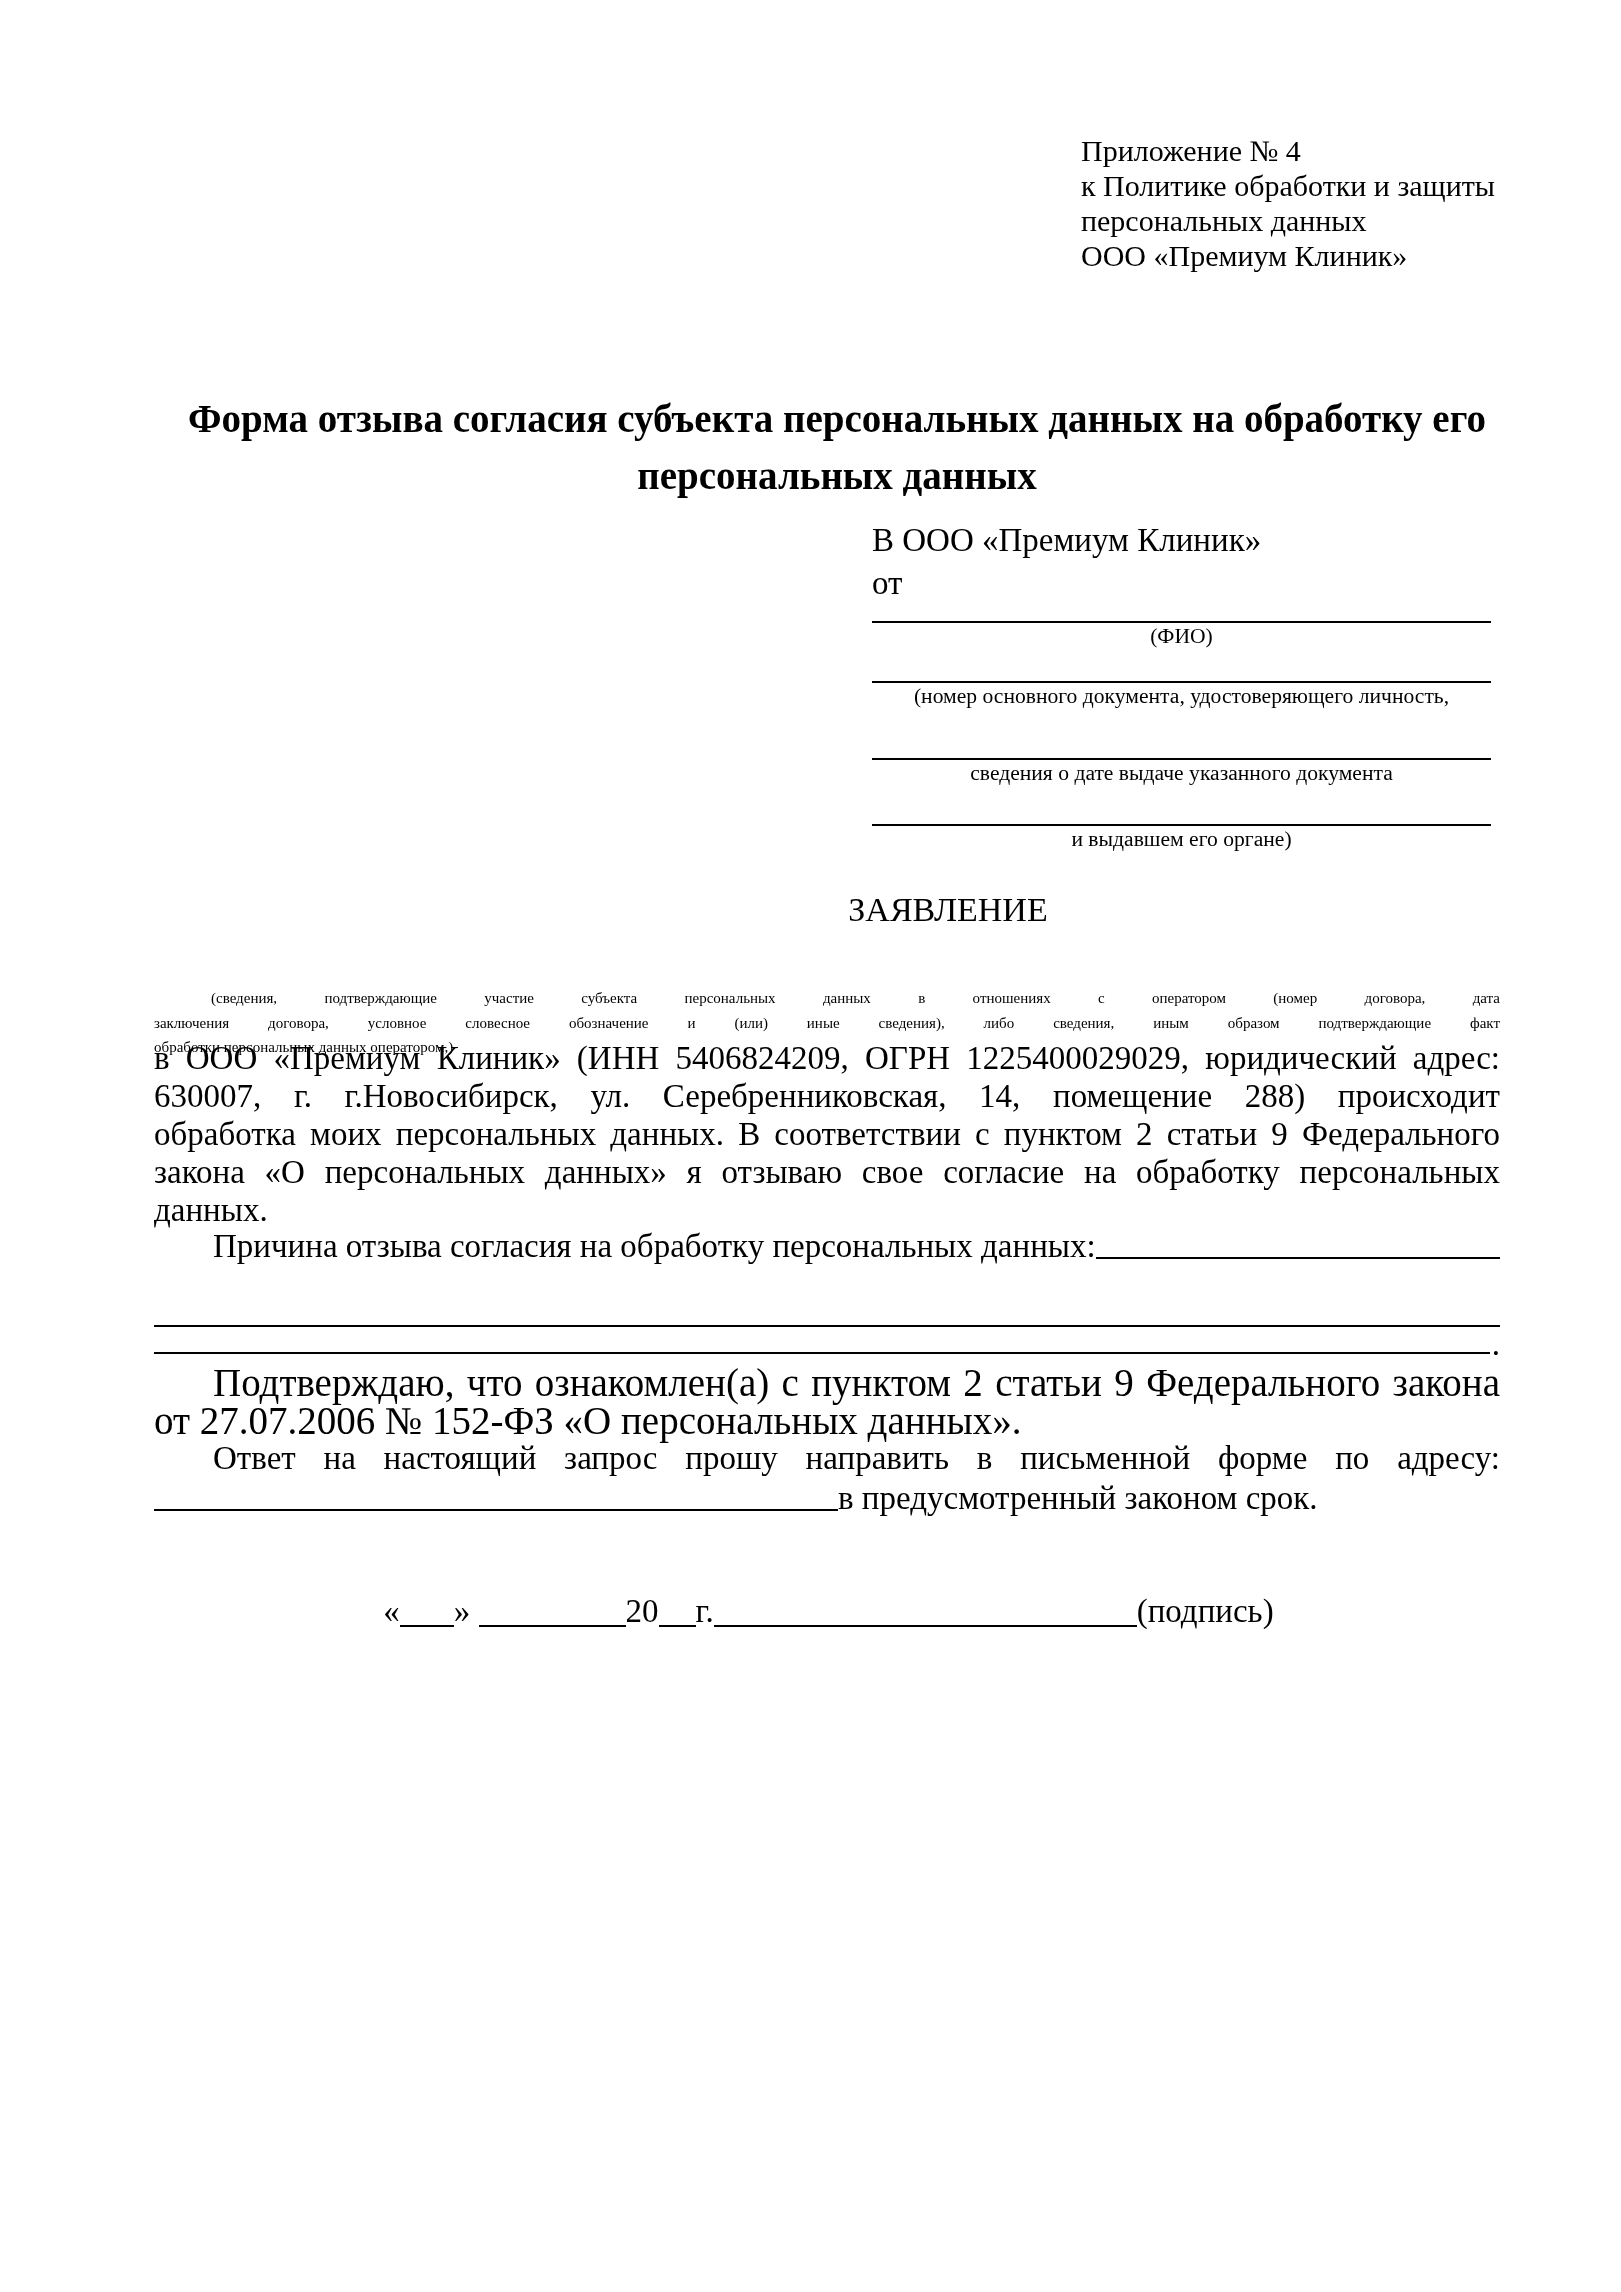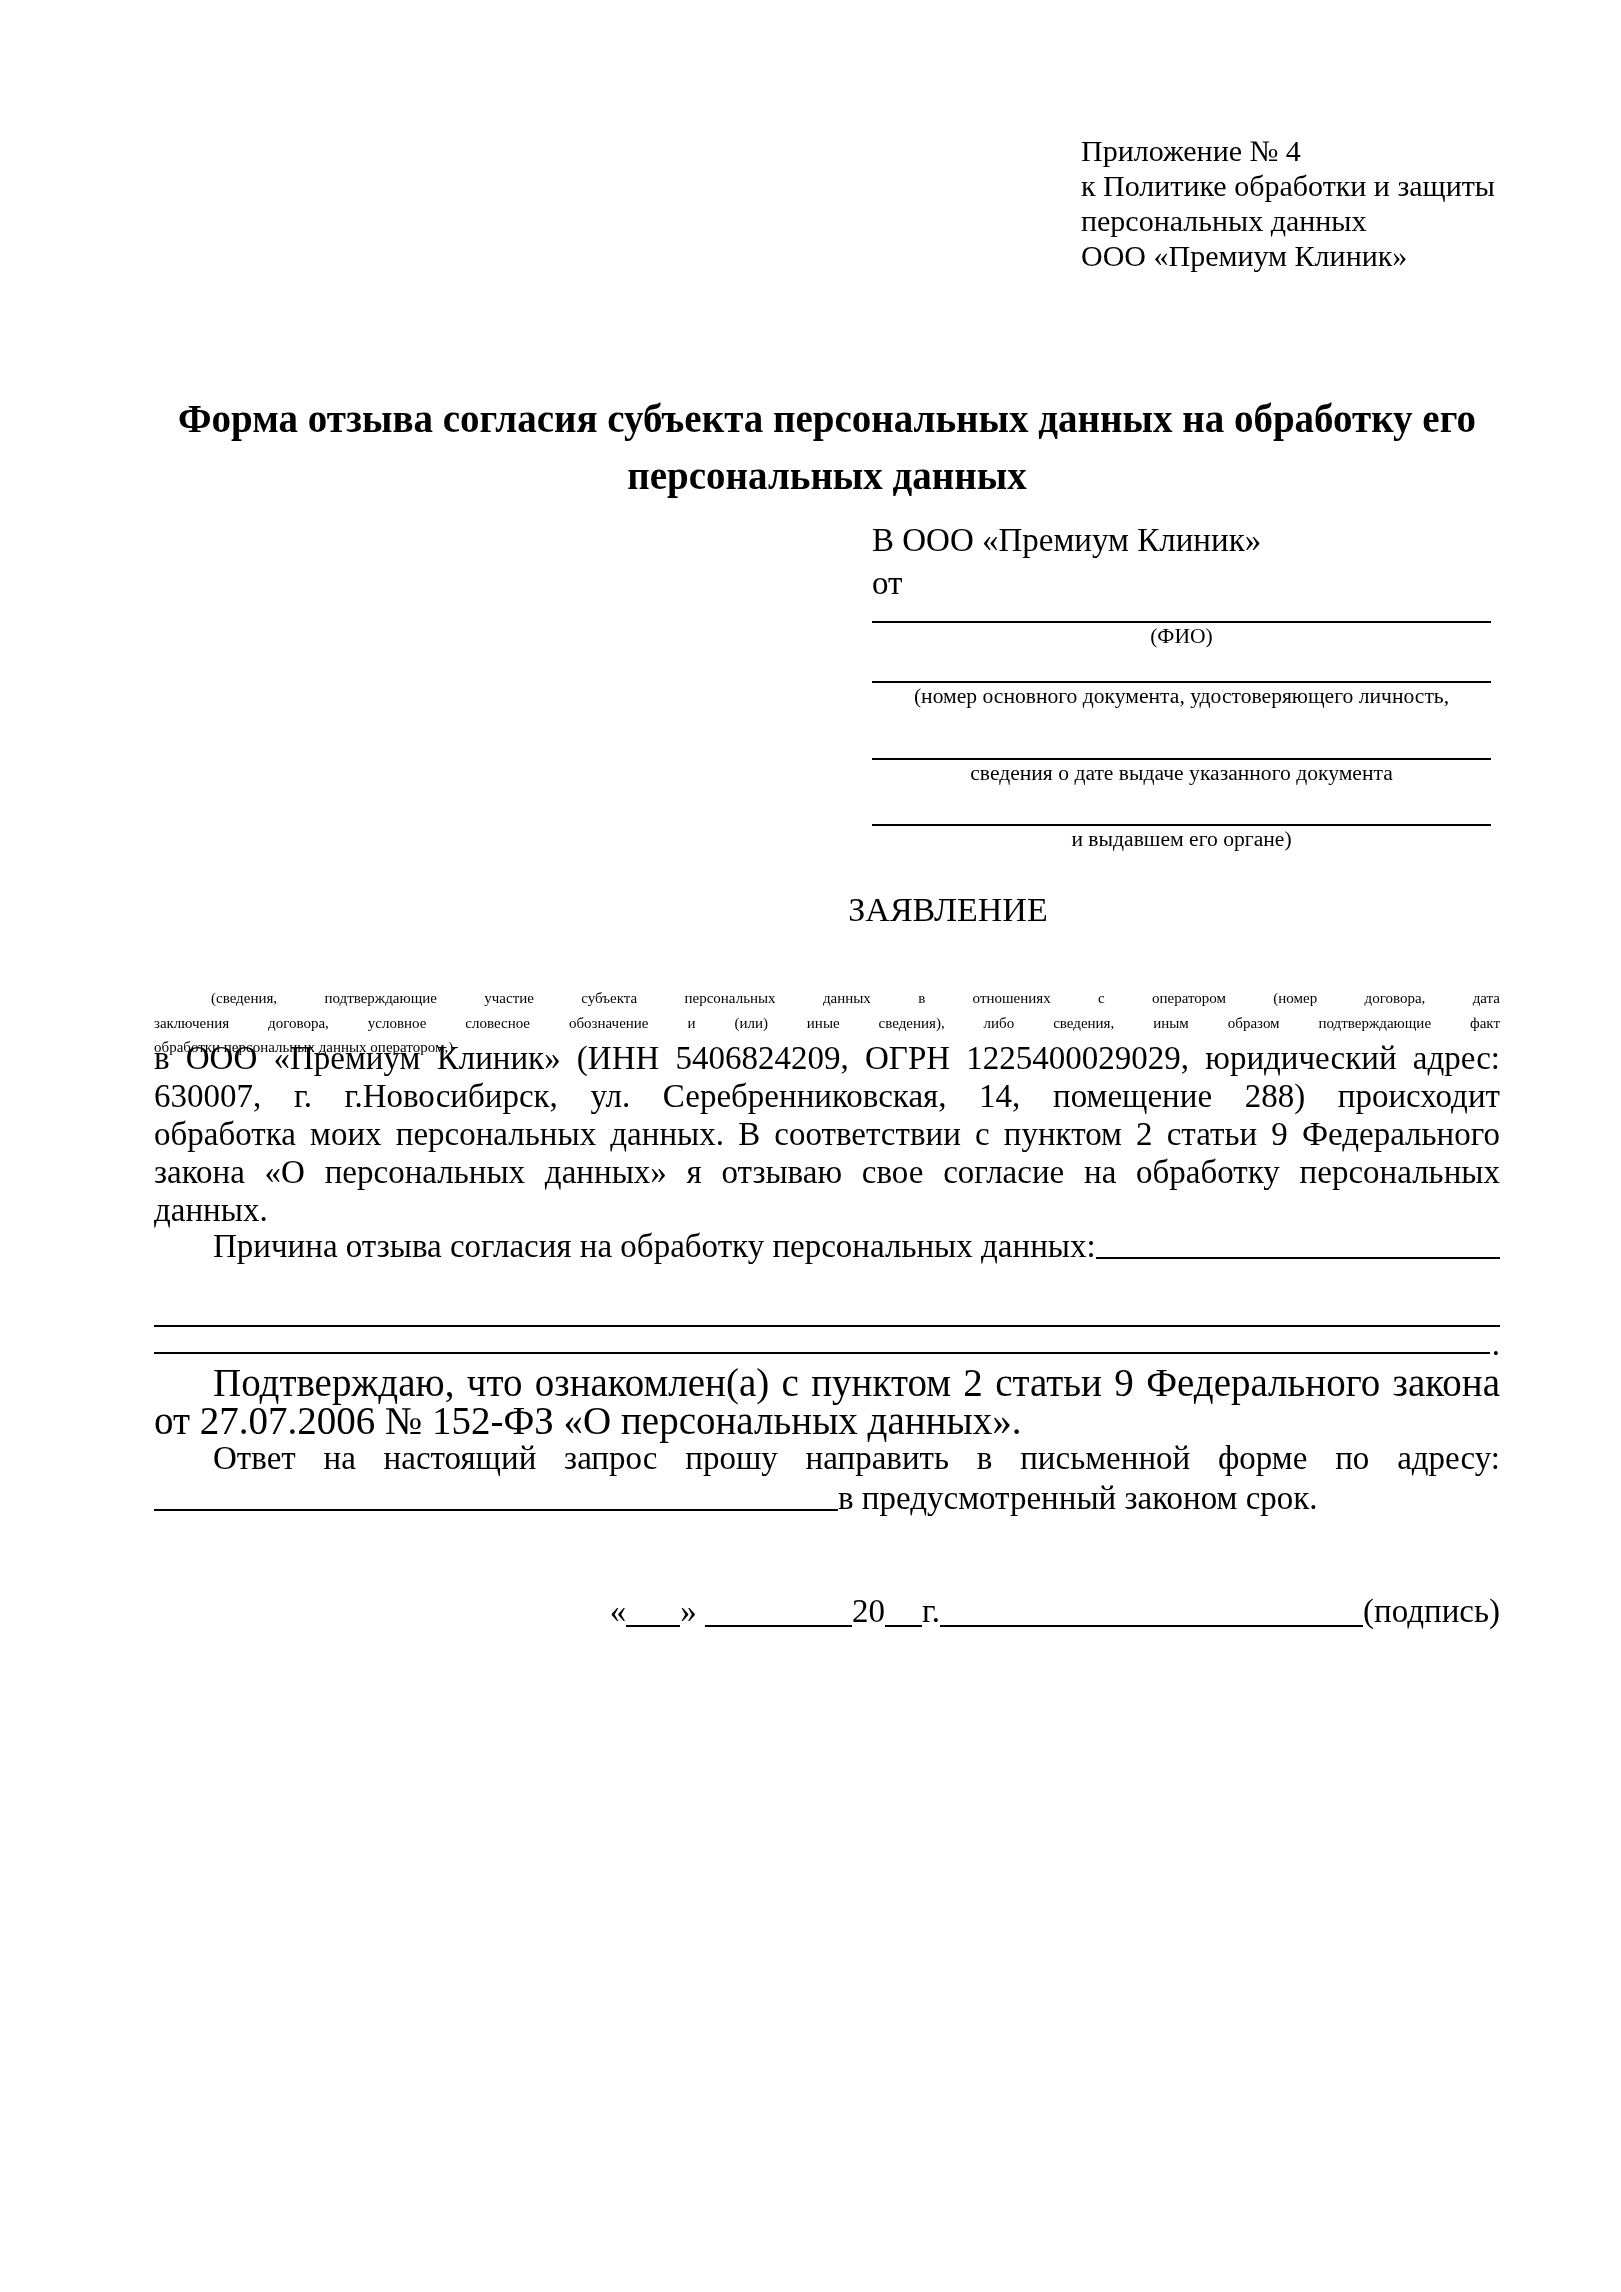--- a/index.html
+++ b/index.html
@@ -22,21 +22,21 @@
     left: 1081px;
     top: 133px;
     font-size: 30px;
     line-height: 35px;
     white-space: nowrap;
   }
 
   
   .doc-title {
     position: absolute;
-    left: 154px;
+    left: 164px;
     top: 390px;
     width: 1346px;
     text-align: center;
     font-weight: 700;
     font-size: 39px;
     line-height: 57px;
   }
 
   
   .addressee {
@@ -173,21 +173,21 @@
 
   
   .date-sign {
     position: absolute;
     left: 157px;
     top: 1590px;
     width: 1343px;
     font-size: 33px;
     line-height: 43px;
     display: flex;
-    justify-content: flex-end;
+    justify-content: center;
     align-items: baseline;
   }
   .useg {
     display: inline-block;
     height: 1px;
     border-bottom: 2.9px solid #000;
     margin-bottom: -4.9px;
   }
   .u-day { width: 54px; }
   .u-month { width: 147px; }

